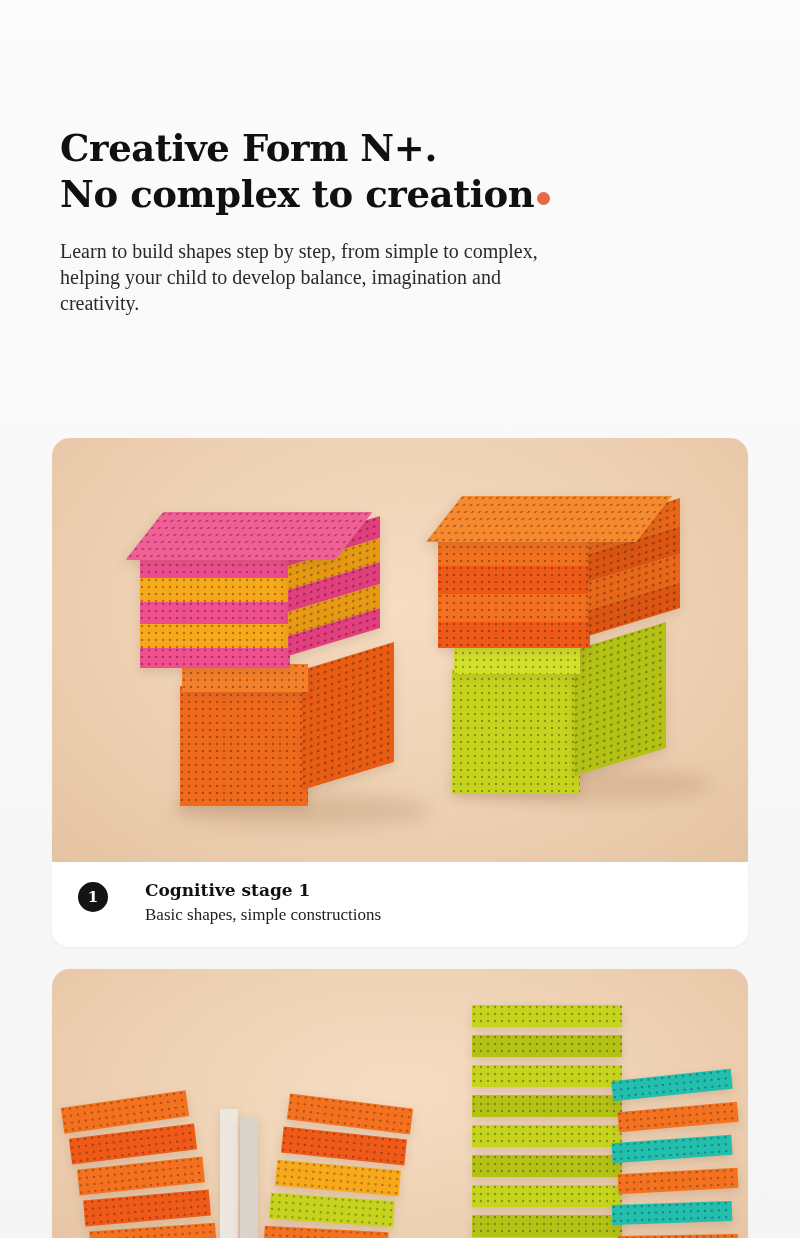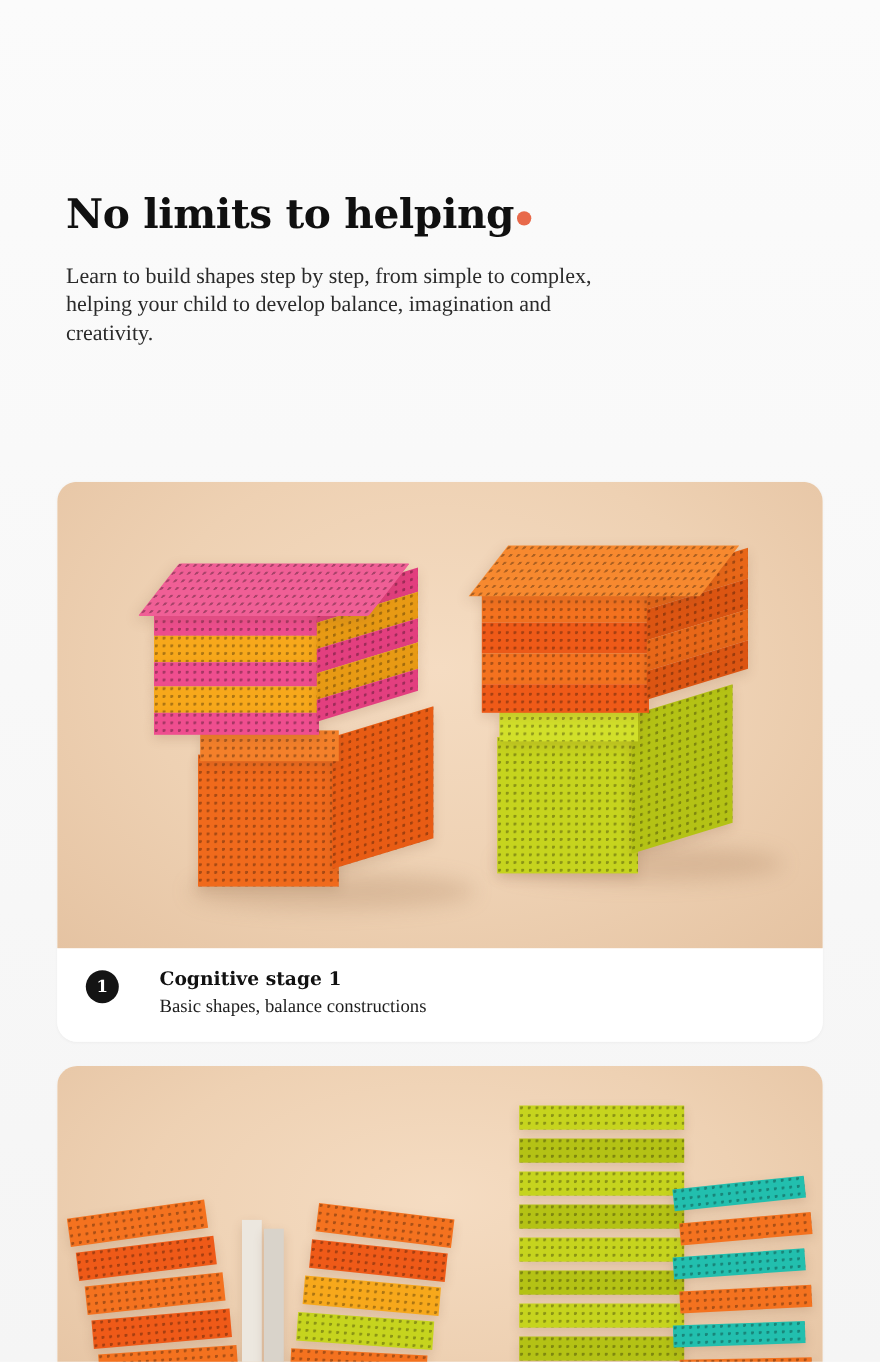--- a/index.html
+++ b/index.html
@@ -120,22 +120,22 @@
   }
   .skewL { transform: skewY(-17deg); }
 </style>
 </head>
 <body>
 
 <div class="page">
 
   <div class="header">
     <h1 class="headline">
-      <br>
-      <span class="line2">No limits to helping</span><span class="dot"></span>
+      <span>Creative Form N+.</span><br>
+      <span class="line2">No complex to creation</span><span class="dot"></span>
     </h1>
     <p class="subhead">Learn to build shapes step by step, from simple to complex, helping your child to develop balance, imagination and creativity.</p>
   </div>
 
   <div class="cards">
 
     <div class="card">
       <div class="photo">
 
         <div class="shadow-ell" style="left:120px; top:355px; width:260px; height:34px;"></div>
@@ -173,21 +173,21 @@
         <div class="blk skewL" style="left:536px; top:130px; width:92px; height:28px; background-color:#e86718;"></div>
         <div class="blk skewL" style="left:536px; top:158px; width:92px; height:26px; background-color:#dc5512;"></div>
 
         <div class="blk" style="left:392px; top:58px; width:210px; height:46px; background-color:#f7892f; transform:skewX(-38deg);"></div>
       </div>
 
       <div class="caption">
         <div class="badge">1</div>
         <div class="cap-text">
           <div class="cap-title">Cognitive stage 1</div>
-          <div class="cap-sub">Basic shapes, balance constructions</div>
+          <div class="cap-sub">Basic shapes, simple constructions</div>
         </div>
       </div>
     </div>
 
     <div class="card">
       <div class="photo tall">
 
         <div class="blk" style="left:10px; top:130px; width:126px; height:26px; background-color:#f4721f; transform:rotate(-8deg);"></div>
         <div class="blk" style="left:18px; top:162px; width:126px; height:26px; background-color:#ef5a18; transform:rotate(-7deg);"></div>
         <div class="blk" style="left:26px; top:194px; width:126px; height:26px; background-color:#f4721f; transform:rotate(-6deg);"></div>

